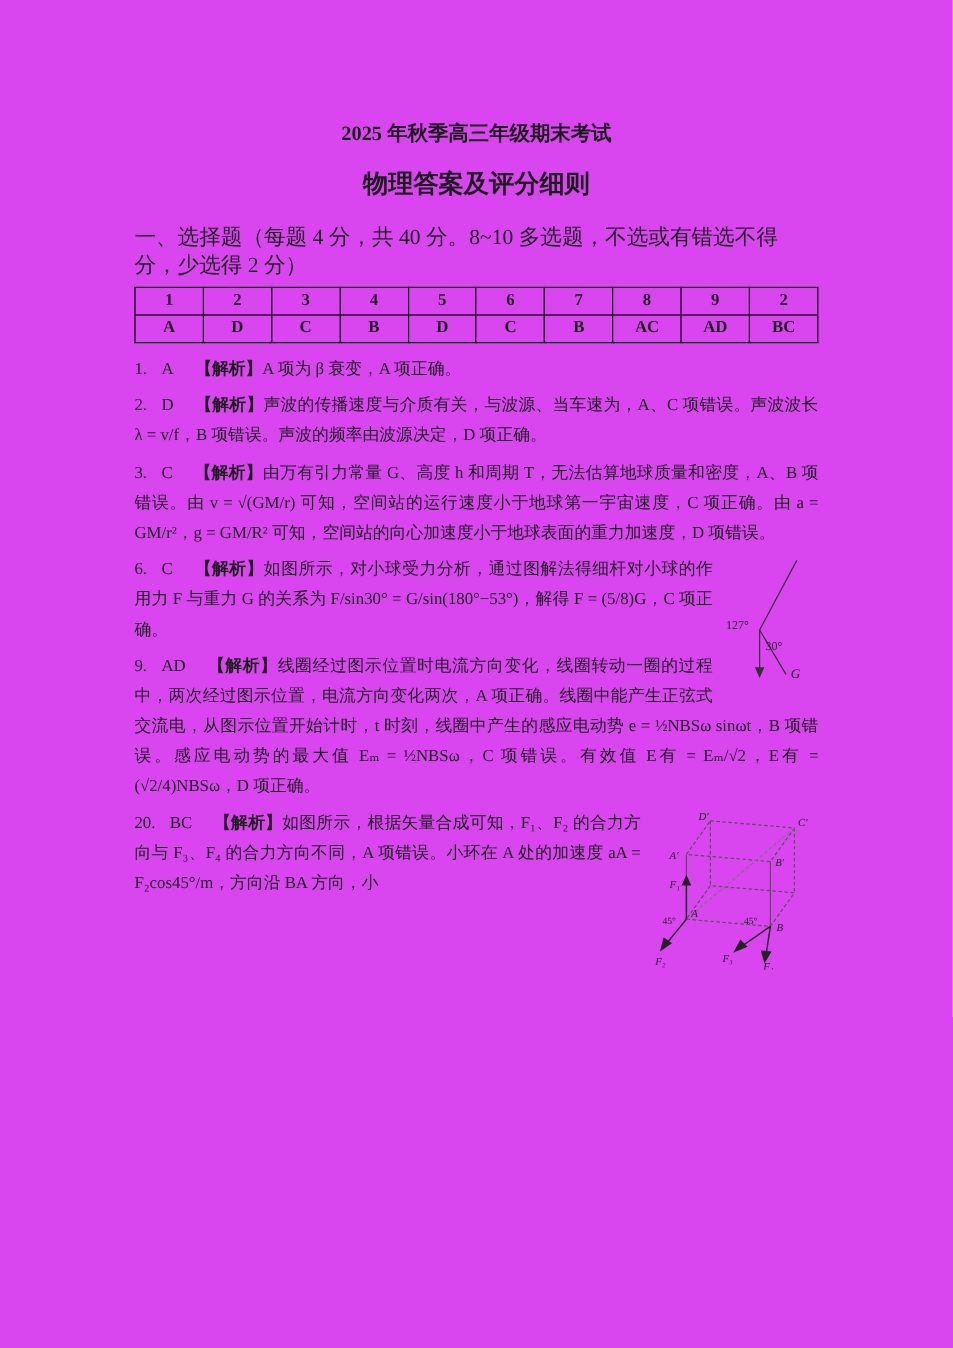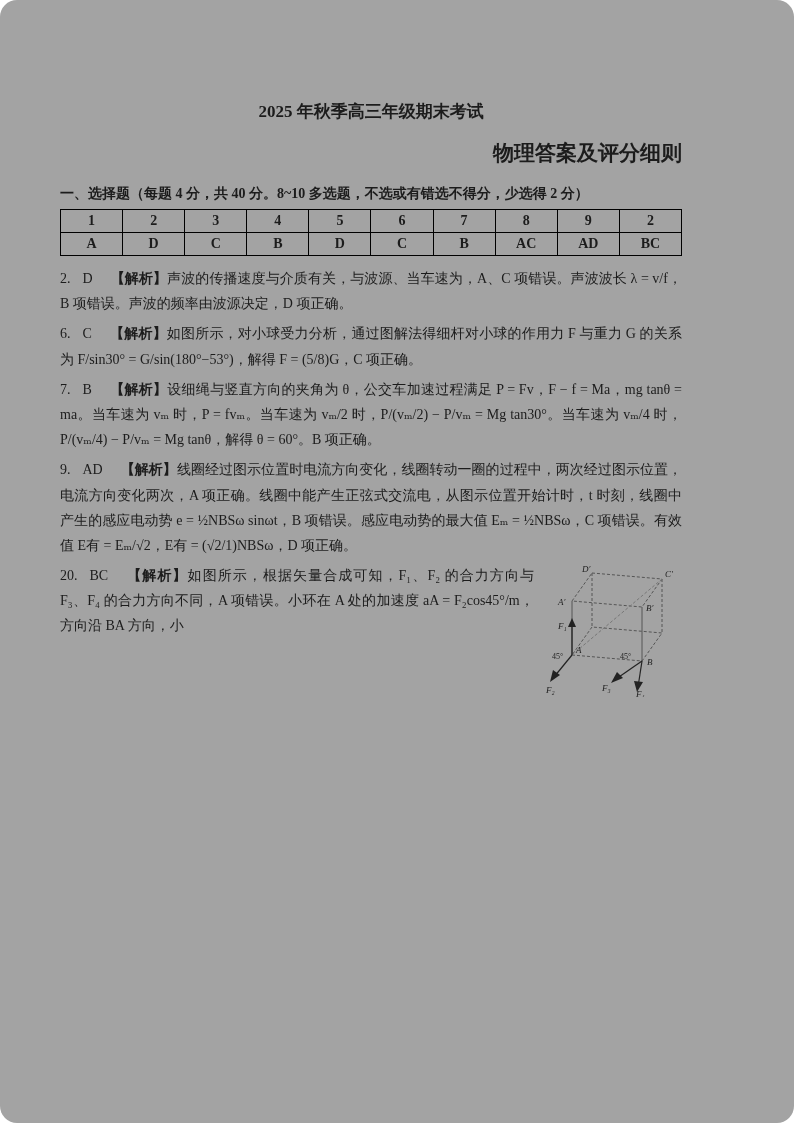--- a/index.html
+++ b/index.html
@@ -1,31 +1,30 @@
 <!DOCTYPE html>
 <html><head>
 <meta charset="utf-8">
 <style>
   html,body{margin:0;padding:0;background:#ffffff;}
   .page{
     width:794px;height:1123px;box-sizing:border-box;
-    margin:0 auto;background:#a3a3a3;color:#1c1c1c;
-    padding:100px 112px 30px 60px;
+    margin:0 auto;background:#d946ef;color:#1c1c1c;
+    padding:100px 112px 30px 112px;
     font-family:"Liberation Serif","DejaVu Serif",serif;
     font-size:14px;
-    border-radius:17px;
   }
   .doc-title{
     text-align:center;font-weight:bold;font-size:17px;margin:0 0 16px 0;
   }
   .doc-subtitle{
-    text-align:right;font-weight:bold;font-size:21px;margin:0 0 18px 0;
+    text-align:center;font-weight:bold;font-size:21px;margin:0 0 18px 0;
   }
   .section-heading{
-    font-weight:bold;font-size:14px;margin:2px 0 6px 0;
+    font-weight:normal;font-size:18px;margin:2px 0 6px 0;
   }
   table.answers{
     width:100%;border-collapse:collapse;margin:2px 0 10px 0;
     table-layout:fixed;
   }
   table.answers td{
     border:1px solid #000;text-align:center;padding:3px 0;
     font-weight:bold;font-size:14px;
   }
   .exp{
@@ -70,39 +69,53 @@
       <td>D</td>
       <td>C</td>
       <td>B</td>
       <td>AC</td>
       <td>AD</td>
       <td>BC</td>
     </tr>
   </tbody>
     </table>
 
+  <div class="exp clearfix">
+    <span class="num">1.</span><span class="ans">A</span><b class="jx">【解析】</b><span>A 项为 β 衰变，A 项正确。</span>
+  </div>
 
   <div class="exp clearfix">
     <span class="num">2.</span><span class="ans">D</span><b class="jx">【解析】</b><span>声波的传播速度与介质有关，与波源、当车速为，A、C 项错误。声波波长 λ = v/f，B 项错误。声波的频率由波源决定，D 项正确。</span>
   </div>
 
+  <div class="exp clearfix">
+    <span class="num">3.</span><span class="ans">C</span><b class="jx">【解析】</b><span>由万有引力常量 G、高度 h 和周期 T，无法估算地球质量和密度，A、B 项错误。由 v = √(GM/r) 可知，空间站的运行速度小于地球第一宇宙速度，C 项正确。由 a = GM/r²，g = GM/R² 可知，空间站的向心加速度小于地球表面的重力加速度，D 项错误。</span>
+  </div>
 
 
 
   <div class="exp">
+    <span class="fig">
+      <svg width="78" height="106" viewBox="0 0 78 106">
+        <line x1="60" y1="5" x2="29" y2="63" stroke="#333" stroke-width="1"></line>
+        <line x1="29" y1="63" x2="51" y2="100" stroke="#333" stroke-width="1"></line>
+        <line x1="29" y1="63" x2="29" y2="95" stroke="#333" stroke-width="1"></line>
+        <polygon points="25,94 33,94 29,103" fill="#333"></polygon>
+        <text x="1" y="62" font-size="10">127°</text>
+        <text x="34" y="80" font-size="10">30°</text>
+        <text x="55" y="103" font-size="11" font-style="italic">G</text>
+      </svg>
+    </span>
     <span class="num">6.</span><span class="ans">C</span><b class="jx">【解析】</b><span>如图所示，对小球受力分析，通过图解法得细杆对小球的作用力 F 与重力 G 的关系为 F/sin30° = G/sin(180°−53°)，解得 F = (5/8)G，C 项正确。</span>
   </div>
 
-  <div class="exp clearfix">
-    <span class="num">7.</span><span class="ans">B</span><b class="jx">【解析】</b><span>设细绳与竖直方向的夹角为 θ，公交车加速过程满足 P = Fv，F − f = Ma，mg tanθ = ma。当车速为 vₘ 时，P = fvₘ。当车速为 vₘ/2 时，P/(vₘ/2) − P/vₘ = Mg tan30°。当车速为 vₘ/4 时，P/(vₘ/4) − P/vₘ = Mg tanθ，解得 θ = 60°。B 项正确。</span>
-  </div>
 
 
   <div class="exp clearfix">
-    <span class="num">9.</span><span class="ans">AD</span><b class="jx">【解析】</b><span>线圈经过图示位置时电流方向变化，线圈转动一圈的过程中，两次经过图示位置，电流方向变化两次，A 项正确。线圈中能产生正弦式交流电，从图示位置开始计时，t 时刻，线圈中产生的感应电动势 e = ½NBSω sinωt，B 项错误。感应电动势的最大值 Eₘ = ½NBSω，C 项错误。有效值 E有 = Eₘ/√2，E有 = (√2/1)NBSω，D 项正确。</span>
+    <span class="num">9.</span><span class="ans">AD</span><b class="jx">【解析】</b><span>线圈经过图示位置时电流方向变化，线圈转动一圈的过程中，两次经过图示位置，电流方向变化两次，A 项正确。线圈中能产生正弦式交流电，从图示位置开始计时，t 时刻，线圈中产生的感应电动势 e = ½NBSω sinωt，B 项错误。感应电动势的最大值 Eₘ = ½NBSω，C 项错误。有效值 E有 = Eₘ/√2，E有 = (√2/4)NBSω，D 项正确。</span>
   </div>
 
   <div class="exp">
     <span class="fig">
       <svg width="138" height="134" viewBox="0 0 138 134">
         <polygon points="48,10 118,16 98,44 28,38" fill="none" stroke="#555" stroke-width="1" stroke-dasharray="3,2"></polygon>
         <line x1="28" y1="38" x2="28" y2="92" stroke="#555" stroke-width="1"></line>
         <line x1="98" y1="44" x2="98" y2="98" stroke="#555" stroke-width="1"></line>
         <line x1="48" y1="10" x2="48" y2="64" stroke="#555" stroke-width="1" stroke-dasharray="3,2"></line>
         <line x1="118" y1="16" x2="118" y2="70" stroke="#555" stroke-width="1" stroke-dasharray="3,2"></line>

